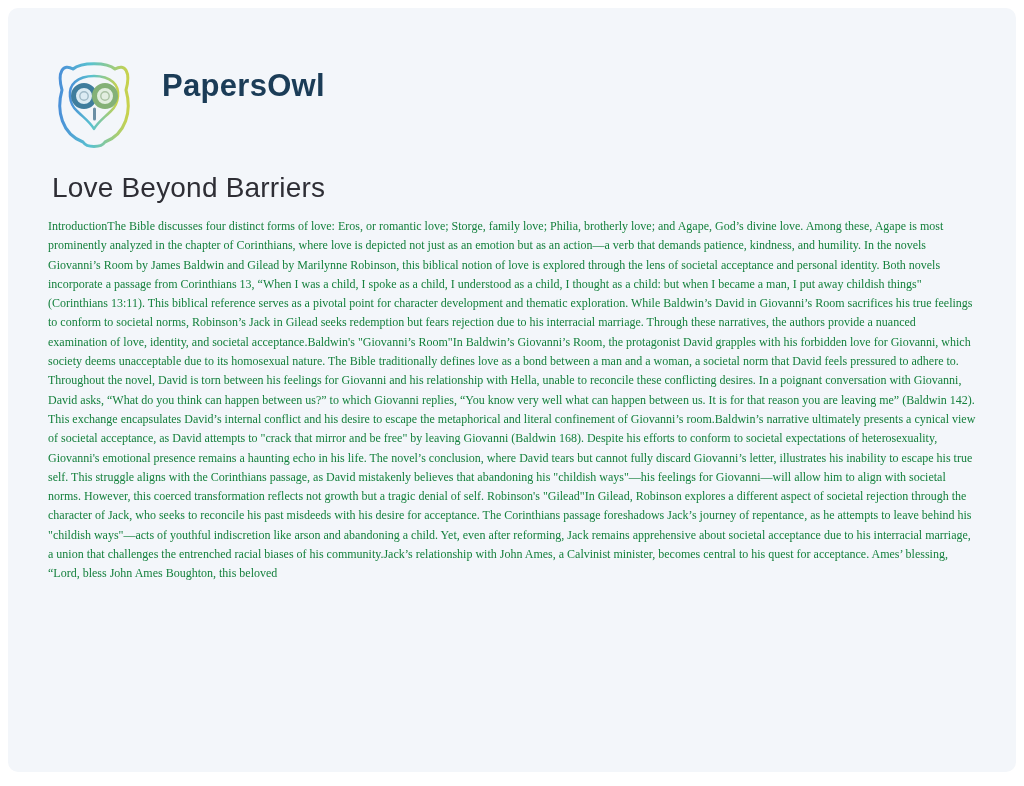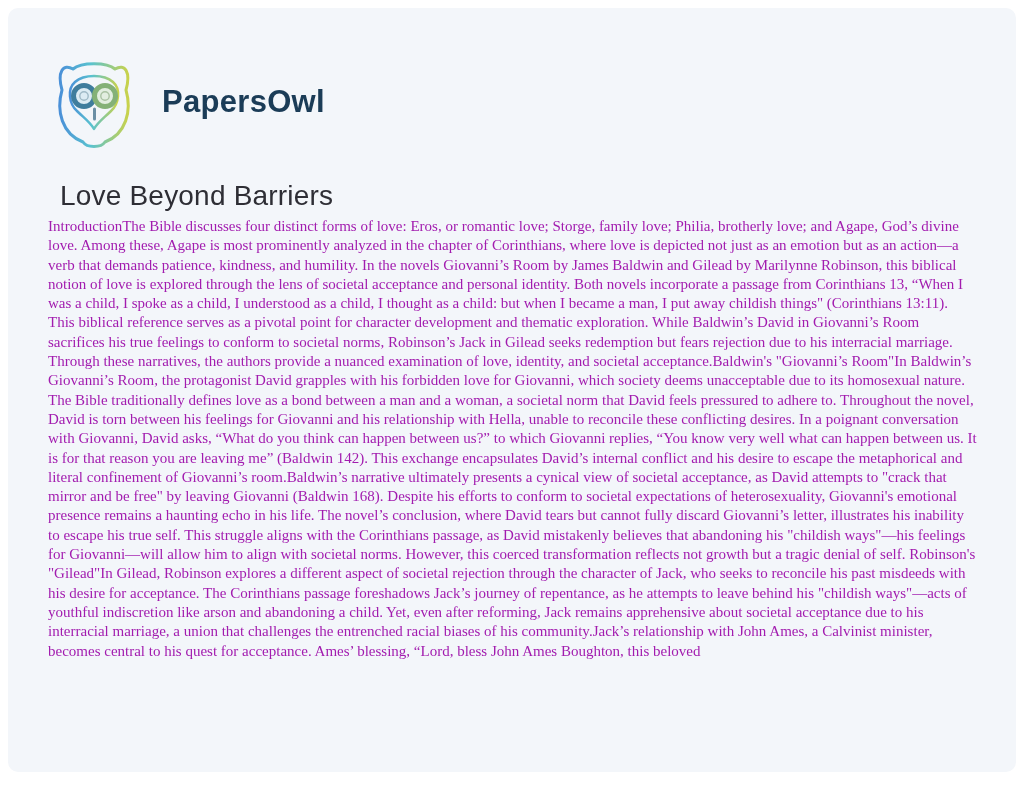--- a/index.html
+++ b/index.html
@@ -40,51 +40,50 @@
   .brand-block {
     margin-left: 22px;
     padding-top: 12px;
   }
   .brand {
     font-family: "Liberation Sans", sans-serif;
     font-weight: 700;
     font-size: 31px;
     color: #1b3c57;
     letter-spacing: 0.3px;
-    margin-top: 16px;
   }
   .url {
     margin-top: 7px;
     font-family: "Liberation Sans", sans-serif;
     font-size: 17px;
     color: #a2c4e9;
     text-decoration: none;
     display: inline-block;
   }
   .title {
     position: absolute;
     left: 40px;
     top: 160px;
-    margin: 12px;
+    margin: 4px;
     font-family: "Liberation Sans", sans-serif;
     font-weight: 400;
     font-size: 28px;
     color: #2e2e35;
     letter-spacing: 0.2px;
   }
   .essay {
     position: absolute;
     left: 40px;
     top: 209px;
     width: 929px;
     margin: 0;
     font-family: "Liberation Serif", "DejaVu Serif", serif;
-    font-size: 15px;
+    font-size: 12px;
     line-height: 19.3px;
-    color: #a21caf;
+    color: #15803d;
     text-align: left;
   }
 </style>
 </head>
 <body>
 
 <div class="stage">
   <div class="card">
 
     <div class="header">

